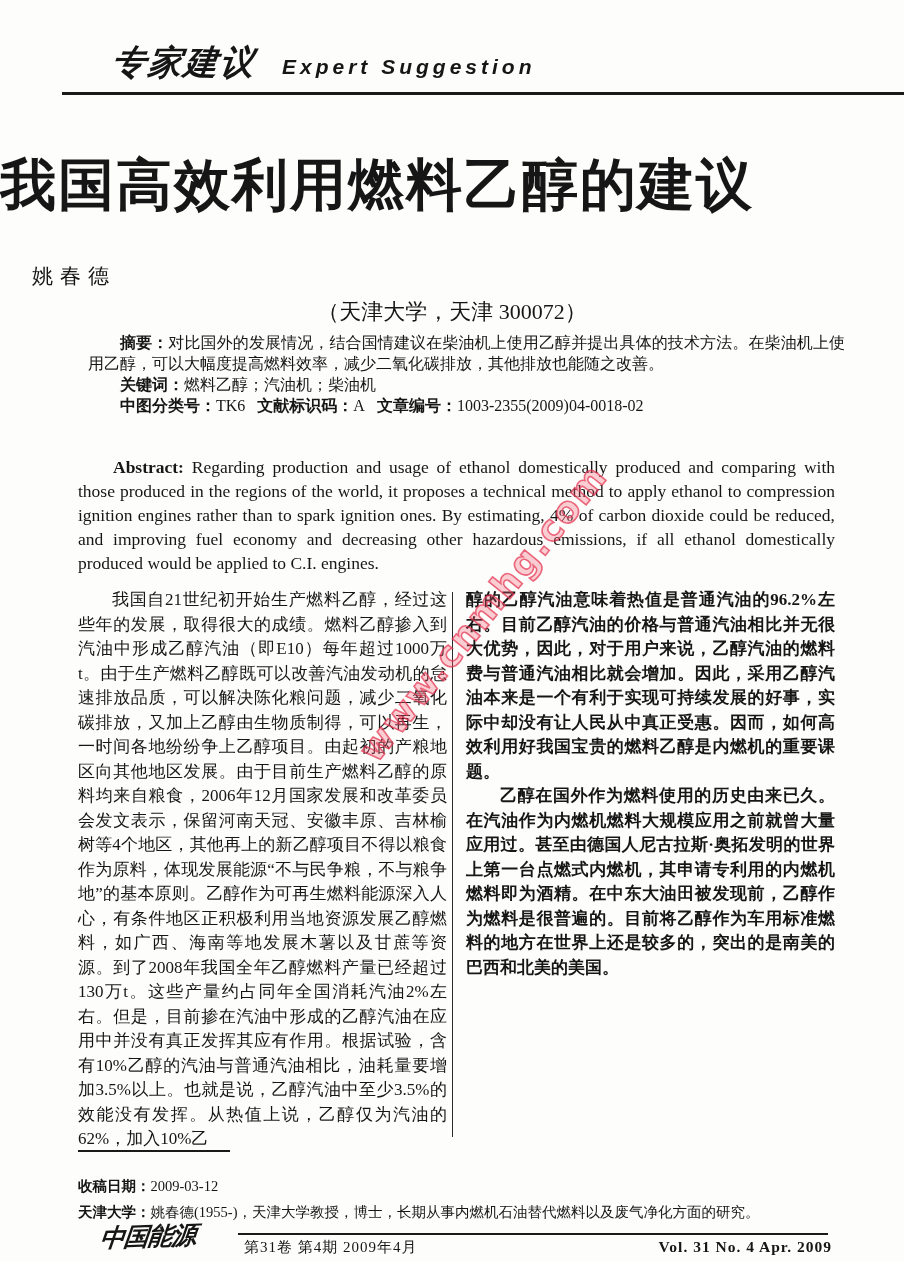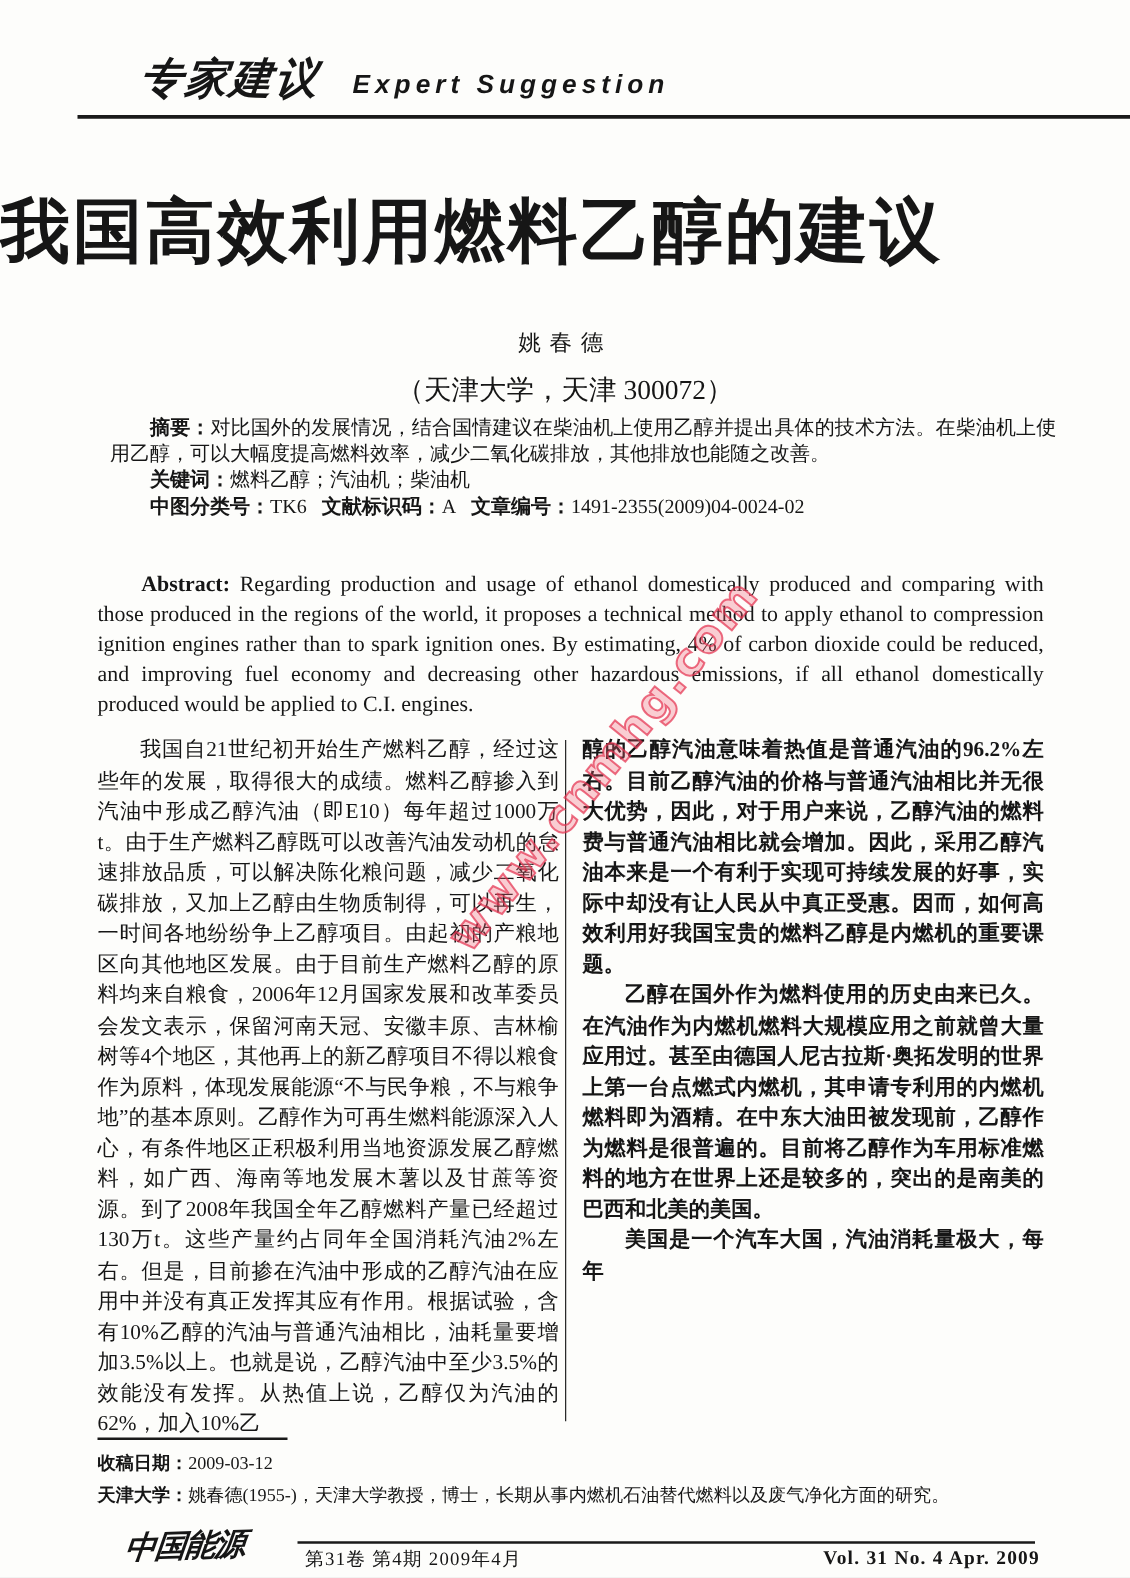--- a/index.html
+++ b/index.html
@@ -13,22 +13,22 @@
   
   .masthead { position:absolute; left:112px; top:40px; display:flex; align-items:baseline; gap:26px; }
   .sec-zh { font-size:34px; font-weight:bold; font-style:italic; transform:skewX(-6deg); letter-spacing:2px; }
   .sec-en { font-size:21px; font-weight:bold; font-style:italic; letter-spacing:4px; font-family:"Liberation Sans", sans-serif; }
   .masthead-rule { position:absolute; left:62px; right:0; top:92px; height:3px; background:#1a1a1a; }
 
   
   .title { position:absolute; left:0; top:148px; width:100%; text-align:left;
            font-size:56px; font-weight:900; letter-spacing:2px;
            font-family:"Liberation Sans", sans-serif; }
-  .author { position:absolute; left:0; top:262px; width:100%; text-align:center;
-            font-size:18px; letter-spacing:7px; }
+  .author { position:absolute; left:0; top:262px; width:100%; text-align:left;
+            font-size:21px; letter-spacing:7px;padding-left:32px; }
   .affil { position:absolute; left:0; top:297px; width:100%; text-align:center; font-size:22px; }
 
   
   .meta { position:absolute; left:88px; top:332px; width:757px;
           font-size:16px; line-height:21px; text-align:justify; }
   .meta p { text-indent:2em; }
   .lbl { font-weight:bold; font-family:"Liberation Sans", sans-serif; }
   .sp { margin-right:12px; }
 
   
@@ -40,21 +40,21 @@
   
   .col { position:absolute; top:588px; width:369px; font-size:17px;
          line-height:24.5px; text-align:justify; }
   .col-left { left:78px; }
   .col-right { left:466px;font-weight:bold; }
   .col p.ind { text-indent:2em; }
   .col-divider { position:absolute; left:452px; top:592px; width:1px; height:545px; background:#2a2a2a; }
 
   
   .footnote-rule { position:absolute; left:78px; top:1150px; width:152px; height:2px; background:#1a1a1a; }
-  .fn-line { position:absolute; left:78px; width:760px; font-size:14.5px; }
+  .fn-line { position:absolute; left:78px; width:760px; font-size:14.5px;margin-top:16px; }
   .fn-received { top:1161px; }
   .fn-bio { top:1187px; }
 
   
   .journal-logo { position:absolute; left:100px; top:1220px; font-size:25px; font-weight:bold;
                   font-style:italic; transform:rotate(-2deg) skewX(-8deg); letter-spacing:-1px; }
   .footer-rule { position:absolute; left:238px; top:1233px; width:590px; height:2px; background:#1a1a1a; }
   .issue-zh { position:absolute; left:244px; top:1238px; font-size:15px; letter-spacing:1px; }
   .issue-en { position:absolute; right:72px; top:1238px; font-size:15.5px; font-weight:bold; letter-spacing:1px; }
 
@@ -77,35 +77,34 @@
   </div>
   <div class="masthead-rule"></div>
 
   <h1 class="title">我国高效利用燃料乙醇的建议</h1>
   <div class="author">姚春德</div>
   <div class="affil">（天津大学，天津 300072）</div>
 
   <div class="meta">
     <p><span class="lbl">摘要：</span><span>对比国外的发展情况，结合国情建议在柴油机上使用乙醇并提出具体的技术方法。在柴油机上使用乙醇，可以大幅度提高燃料效率，减少二氧化碳排放，其他排放也能随之改善。</span></p>
     <p><span class="lbl">关键词：</span><span>燃料乙醇；汽油机；柴油机</span></p>
-    <p><span class="lbl">中图分类号：</span><span class="sp">TK6</span><span class="lbl">文献标识码：</span><span class="sp">A</span><span class="lbl">文章编号：</span><span>1491-2355(2009)04-0024-02</span></p>
+    <p><span class="lbl">中图分类号：</span><span class="sp">TK6</span><span class="lbl">文献标识码：</span><span class="sp">A</span><span class="lbl">文章编号：</span><span>1003-2355(2009)04-0018-02</span></p>
   </div>
 
   <div class="abstract-en">
     <p class="first"><b class="lbl">Abstract:</b> <span>Regarding production and usage of ethanol domestically produced and comparing with those produced in the regions of the world, it proposes a technical method to apply ethanol to compression ignition engines rather than to spark ignition ones. By estimating, 4% of carbon dioxide could be reduced, and improving fuel economy and decreasing other hazardous emissions, if all ethanol domestically produced would be applied to C.I. engines.</span></p>
   </div>
 
   <div class="col col-left">
     <p class="ind">我国自21世纪初开始生产燃料乙醇，经过这些年的发展，取得很大的成绩。燃料乙醇掺入到汽油中形成乙醇汽油（即E10）每年超过1000万t。由于生产燃料乙醇既可以改善汽油发动机的怠速排放品质，可以解决陈化粮问题，减少二氧化碳排放，又加上乙醇由生物质制得，可以再生，一时间各地纷纷争上乙醇项目。由起初的产粮地区向其他地区发展。由于目前生产燃料乙醇的原料均来自粮食，2006年12月国家发展和改革委员会发文表示，保留河南天冠、安徽丰原、吉林榆树等4个地区，其他再上的新乙醇项目不得以粮食作为原料，体现发展能源“不与民争粮，不与粮争地”的基本原则。乙醇作为可再生燃料能源深入人心，有条件地区正积极利用当地资源发展乙醇燃料，如广西、海南等地发展木薯以及甘蔗等资源。到了2008年我国全年乙醇燃料产量已经超过130万t。这些产量约占同年全国消耗汽油2%左右。但是，目前掺在汽油中形成的乙醇汽油在应用中并没有真正发挥其应有作用。根据试验，含有10%乙醇的汽油与普通汽油相比，油耗量要增加3.5%以上。也就是说，乙醇汽油中至少3.5%的效能没有发挥。从热值上说，乙醇仅为汽油的62%，加入10%乙</p>
   </div>
   <div class="col-divider"></div>
   <div class="col col-right">
     <p>醇的乙醇汽油意味着热值是普通汽油的96.2%左右。目前乙醇汽油的价格与普通汽油相比并无很大优势，因此，对于用户来说，乙醇汽油的燃料费与普通汽油相比就会增加。因此，采用乙醇汽油本来是一个有利于实现可持续发展的好事，实际中却没有让人民从中真正受惠。因而，如何高效利用好我国宝贵的燃料乙醇是内燃机的重要课题。</p>
     <p class="ind">乙醇在国外作为燃料使用的历史由来已久。在汽油作为内燃机燃料大规模应用之前就曾大量应用过。甚至由德国人尼古拉斯·奥拓发明的世界上第一台点燃式内燃机，其申请专利用的内燃机燃料即为酒精。在中东大油田被发现前，乙醇作为燃料是很普遍的。目前将乙醇作为车用标准燃料的地方在世界上还是较多的，突出的是南美的巴西和北美的美国。</p>
-    <p class="ind">美国是一个汽车大国，汽油消耗量极大，每年</p>
   </div>
 
   <div class="footnote-rule"></div>
   <div class="fn-line fn-received"><span class="lbl">收稿日期：</span><span>2009-03-12</span></div>
   <div class="fn-line fn-bio"><span class="lbl">天津大学：</span><span>姚春德(1955-)，天津大学教授，博士，长期从事内燃机石油替代燃料以及废气净化方面的研究。</span></div>
 
   <div class="journal-logo">中国能源</div>
   <div class="footer-rule"></div>
   <div class="issue-zh">第31卷 第4期 2009年4月</div>
   <div class="issue-en">Vol. 31 No. 4 Apr. 2009</div>

